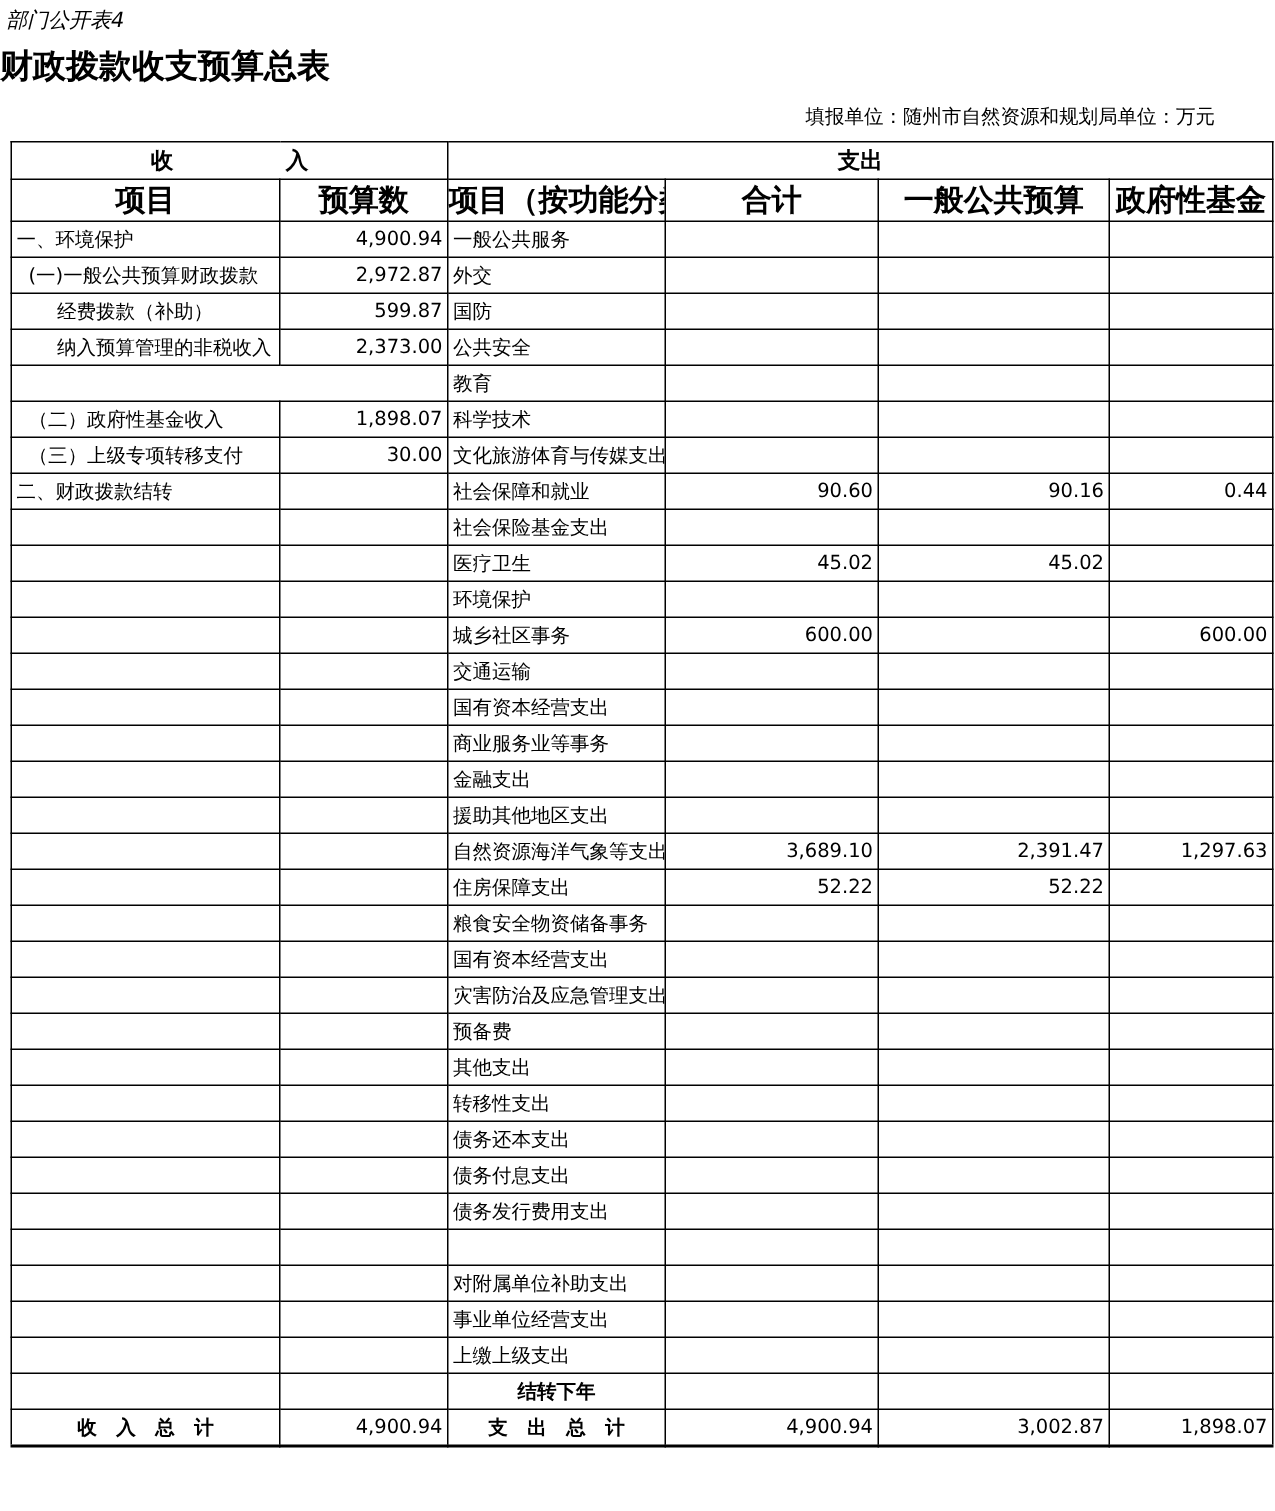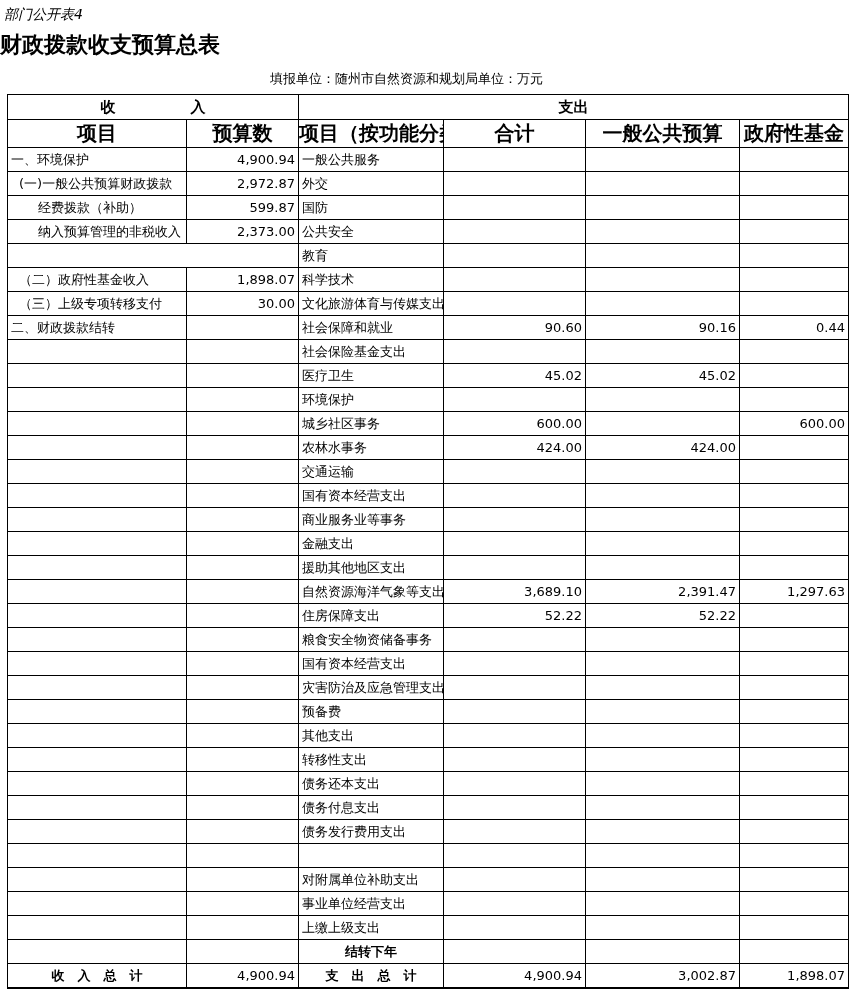--- a/index.html
+++ b/index.html
@@ -3,21 +3,21 @@
 <meta charset="utf-8">
 <style>
   html,body{margin:0;padding:0;background:#fff;}
   body{
     width:850px;height:1007px;overflow:hidden;
     font-family:"DejaVu Sans","Liberation Sans",sans-serif;
     color:#000;
   }
   .form-tag{margin:6px 0 0 4px;font-size:14px;line-height:17px;font-style:italic;}
   .title{text-align:left;font-size:22px;font-weight:bold;margin-top:9px;line-height:26px;}
-  .meta{display:flex;justify-content:center;align-items:flex-end;
+  .meta{display:flex;justify-content:flex-end;align-items:flex-end;
         margin:13px 40px 7px 3px;font-size:13px;line-height:16px;}
   table{
     border-collapse:collapse;table-layout:fixed;
     margin-left:7px;width:841px;
     border:1px solid #000;border-bottom:2px solid #000;
   }
   th,td{
     border:1px solid #000;padding:0;overflow:hidden;white-space:nowrap;
     font-size:13px;height:23px;vertical-align:middle;
   }
@@ -156,28 +156,20 @@
         <td class="item"></td>
         <td class="num"></td>
         <td class="item">城乡社区事务</td>
         <td class="num">600.00</td>
         <td class="num"></td>
         <td class="num">600.00</td>
       </tr>
       <tr>
         <td class="item"></td>
         <td class="num"></td>
-        <td class="item">农林水事务</td>
-        <td class="num">424.00</td>
-        <td class="num">424.00</td>
-        <td class="num"></td>
-      </tr>
-      <tr>
-        <td class="item"></td>
-        <td class="num"></td>
         <td class="item">交通运输</td>
         <td class="num"></td>
         <td class="num"></td>
         <td class="num"></td>
       </tr>
       <tr>
         <td class="item"></td>
         <td class="num"></td>
         <td class="item">国有资本经营支出</td>
         <td class="num"></td>

